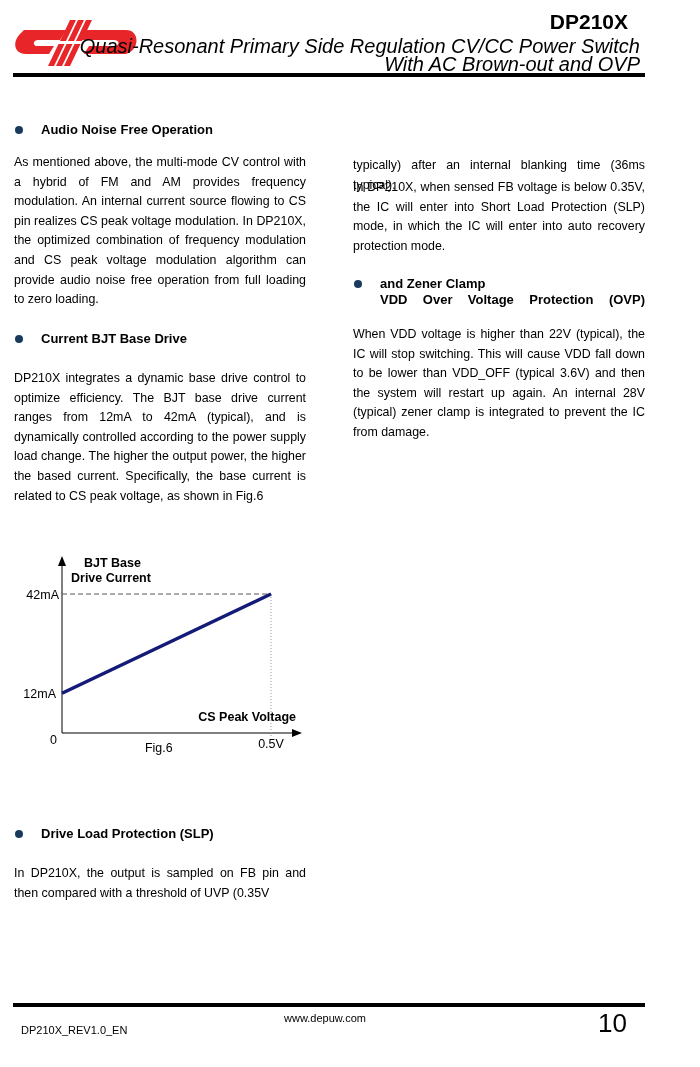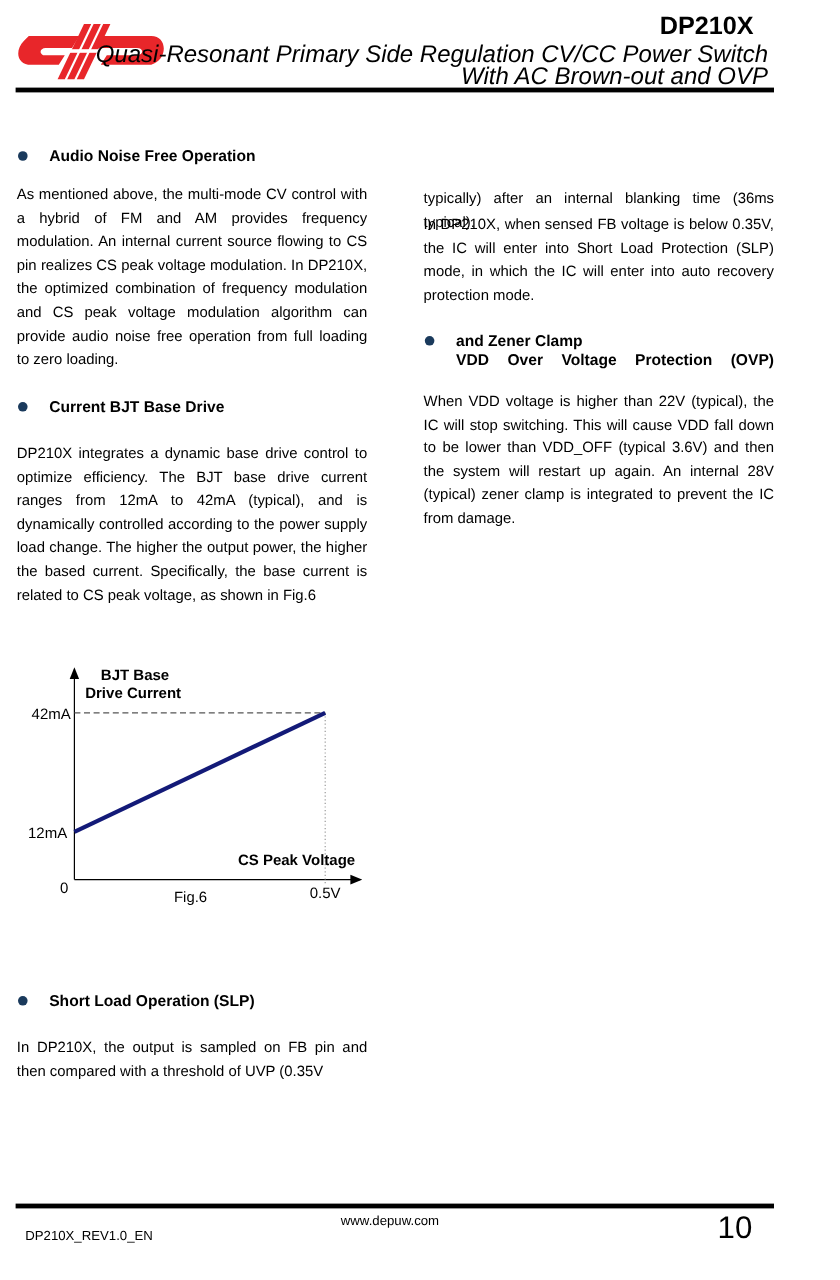--- a/index.html
+++ b/index.html
@@ -67,21 +67,21 @@
   <text id="ylabel2" x="71" y="582" font-size="12.5" font-weight="bold" font-family="Liberation Sans, sans-serif">Drive Current</text>
   <text id="ytick42" text-anchor="end" font-size="12.5" font-family="Liberation Sans, sans-serif" x="59" y="599">42mA</text>
   <text id="ytick12" text-anchor="end" font-size="12.5" font-family="Liberation Sans, sans-serif" x="56" y="698.2857142857143">12mA</text>
   <text id="origin" x="50" y="744" font-size="12.5" font-family="Liberation Sans, sans-serif">0</text>
   <text id="xtick05" text-anchor="middle" font-size="12.5" font-family="Liberation Sans, sans-serif" x="271" y="748">0.5V</text>
   <text id="xlabel" x="296" y="721" text-anchor="end" font-size="12.5" font-weight="bold" font-family="Liberation Sans, sans-serif">CS Peak Voltage</text>
 </svg>
 <div class="fig-cap">Fig.6</div>
 
 <div class="bullet" style="left:15px; top:830px;"></div>
-<div class="sec-head" style="left:41px; top:826px;">Short Load Operation (SLP)</div>
+<div class="sec-head" style="left:41px; top:826px;">Drive Load Protection (SLP)</div>
 <div class="col col-left para" style="top:864px;">In DP210X, the output is sampled on FB pin and then compared with a threshold of UVP (0.35V</div>
 
 <div class="col col-right para" style="top:120px;margin-top:36px;">typically) after an internal blanking time (36ms typical).</div>
 <div class="col col-right para" style="top:178px;">In DP210X, when sensed FB voltage is below 0.35V, the IC will enter into Short Load Protection (SLP) mode, in which the IC will enter into auto recovery protection mode.</div>
 
 <div class="bullet" style="left:354px; top:280px;"></div>
 <div class="sec-head" style="left:380px; top:276px; width:265px;">
   <div>and Zener Clamp</div>
   <div style="text-align:justify; text-align-last:justify;">VDD Over Voltage Protection (OVP)</div>
 </div>

